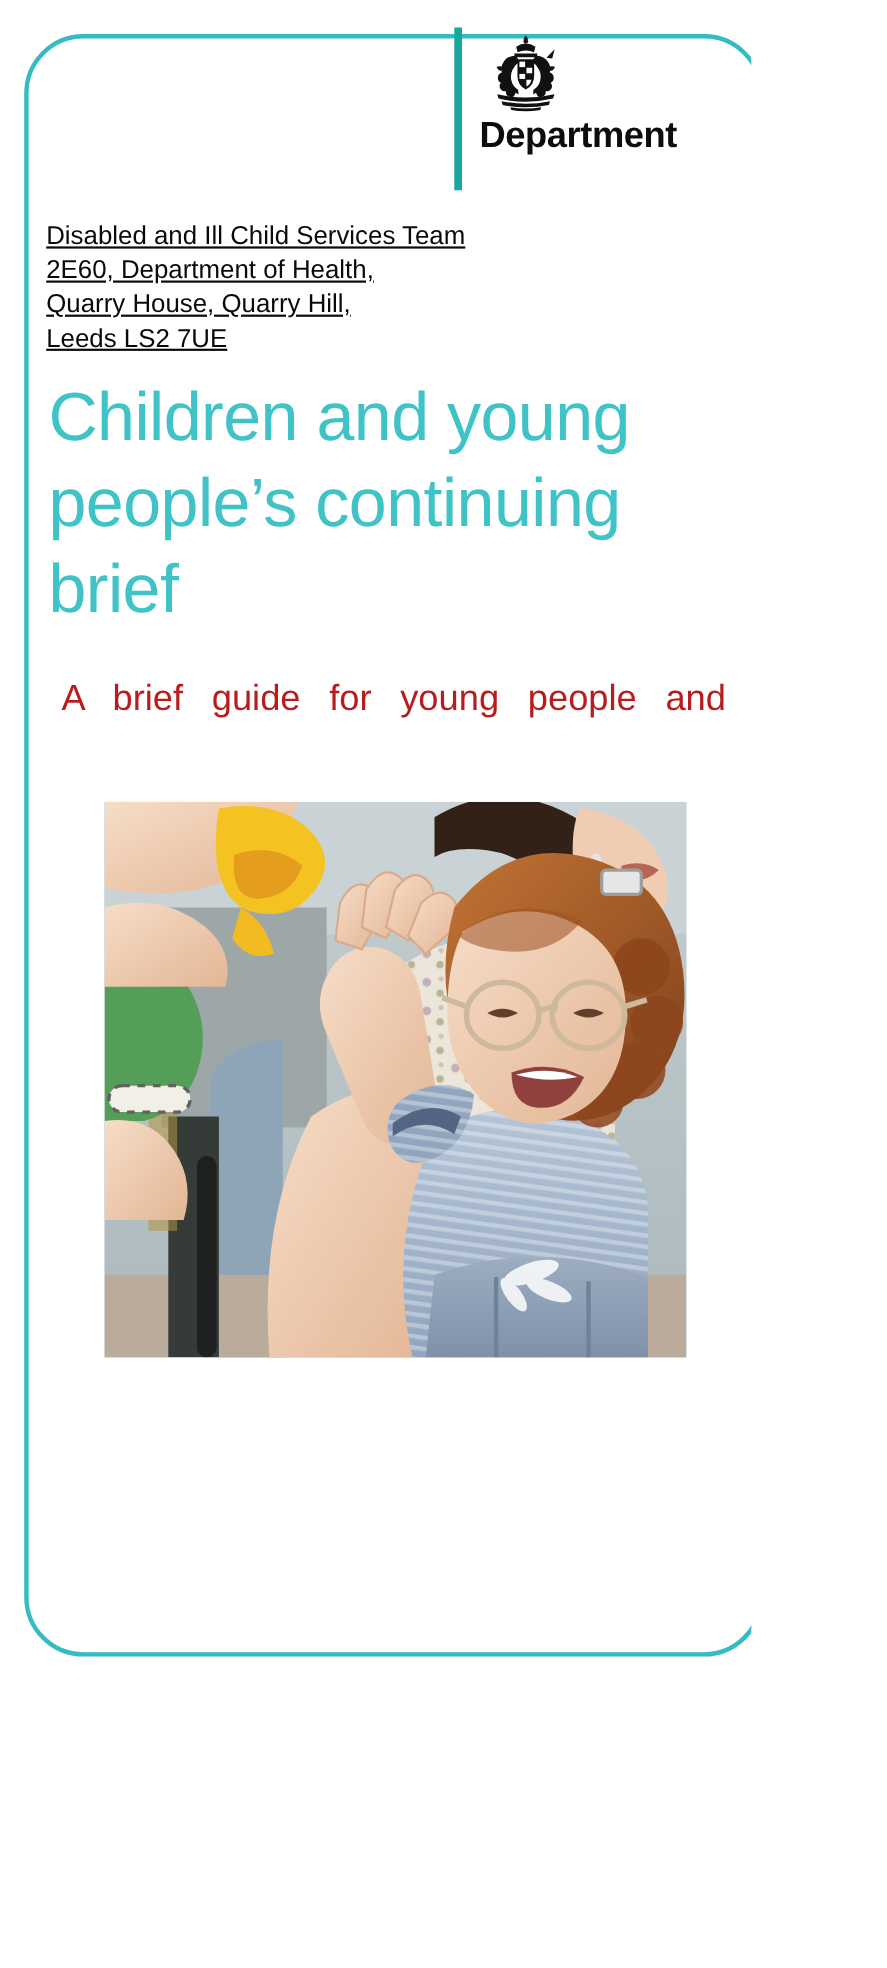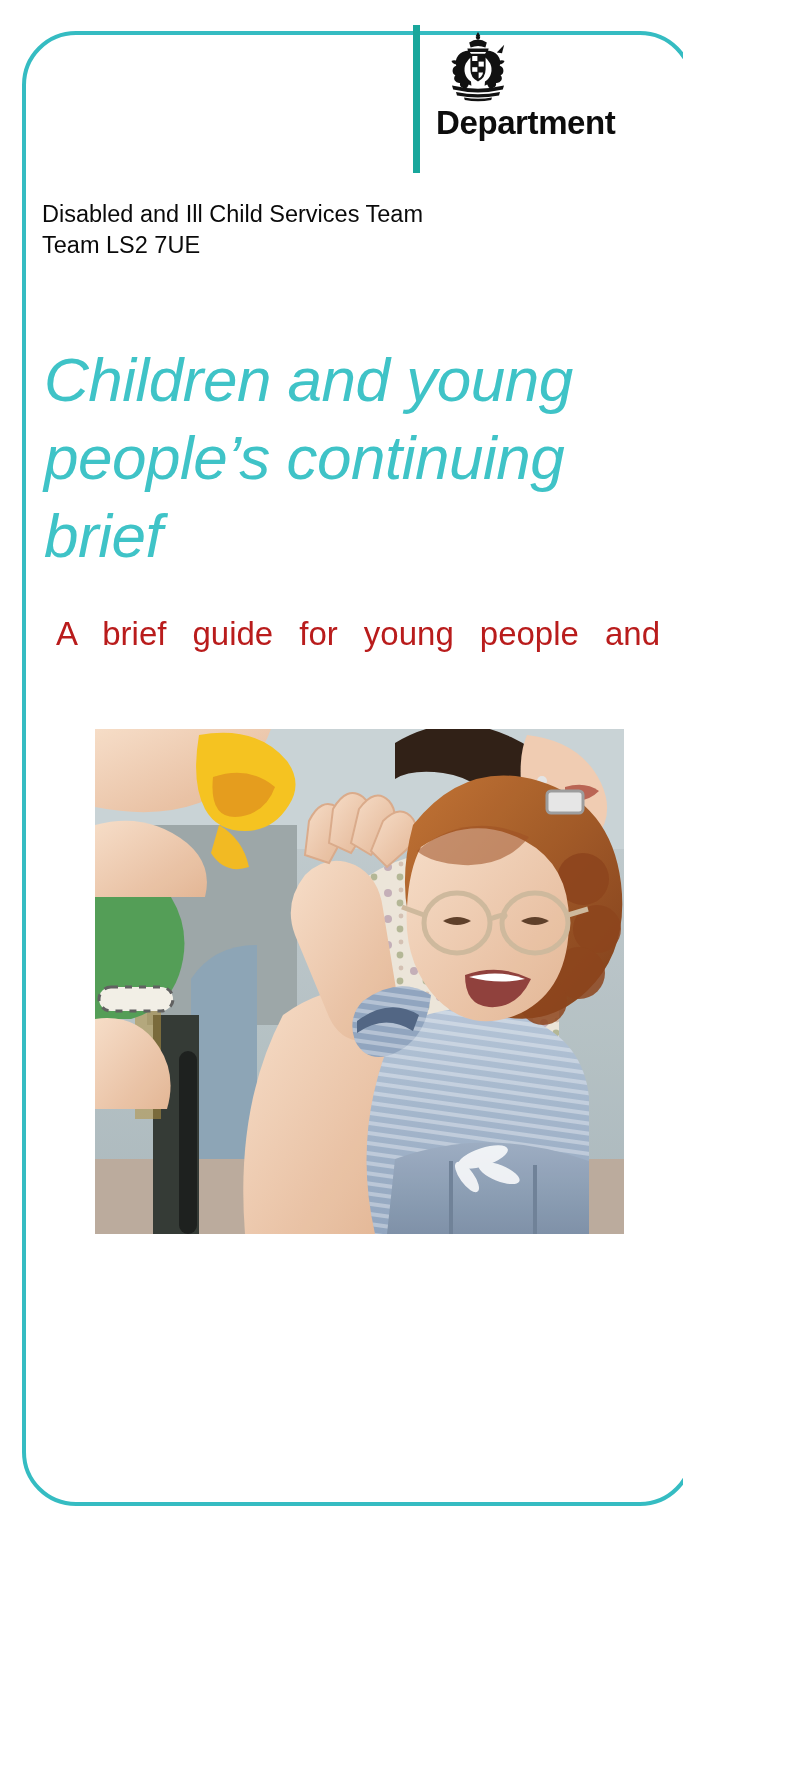--- a/index.html
+++ b/index.html
@@ -74,34 +74,33 @@
   
   .address {
     position: absolute;
     left: 42px;
     top: 199px;
     width: 560px;
     font-size: 23.5px;
     line-height: 31px;
     color: #0a0a0a;
   }
-  .address div { white-space: nowrap; }
+  .address div { white-space: nowrap; text-decoration: underline; }
 
   
   .title {
     position: absolute;
     left: 44px;
     top: 341px;
     width: 620px;
     font-size: 62px;
     line-height: 78px;
     color: #3fc3c7;
     font-weight: normal;
     letter-spacing: -0.5px;
-    font-style: italic;
   }
 
   
   .subtitle {
     position: absolute;
     left: 56px;
     top: 612px;
     width: 604px;
     font-size: 33px;
     line-height: 44px;
@@ -166,21 +165,23 @@
         </g>
       </svg>
       <div class="logo-text">
         <div>Department</div>
       </div>
     </div>
   </div>
 
   <div class="address">
     <div>Disabled and Ill Child Services Team</div>
-    <div>Team LS2 7UE</div>
+    <div>2E60, Department of Health,</div>
+    <div>Quarry House, Quarry Hill,</div>
+    <div>Leeds LS2 7UE</div>
   </div>
 
   <div class="title">
     <div>Children and young</div>
     <div>people’s continuing</div>
     <div>brief</div>
   </div>
 
   <div class="subtitle">
     <span class="l1">A brief guide for young people and</span>

